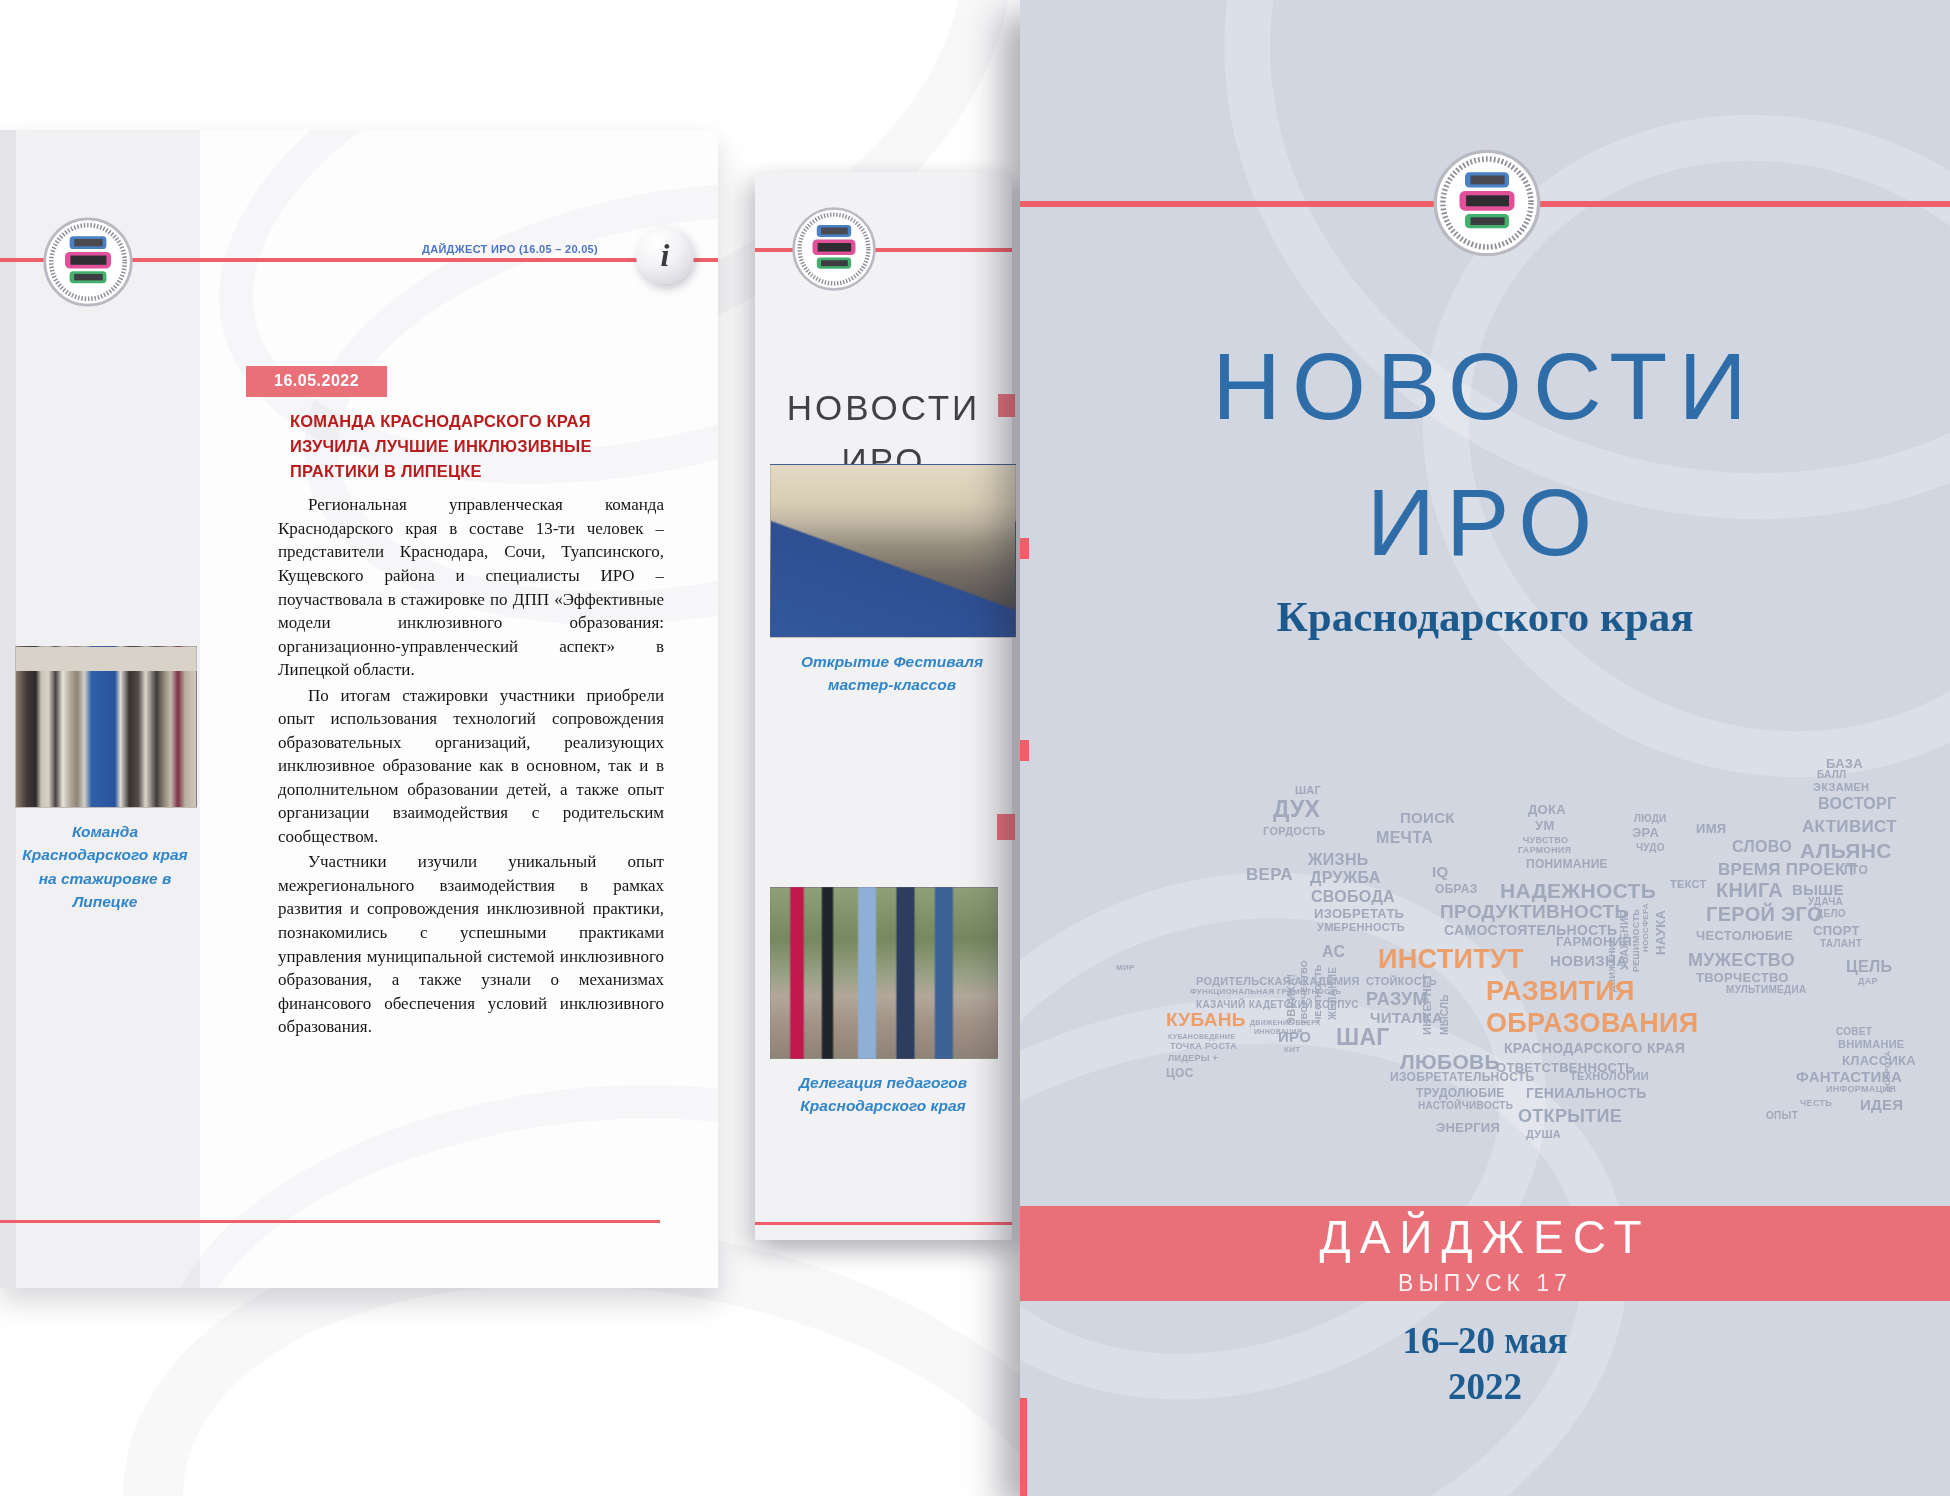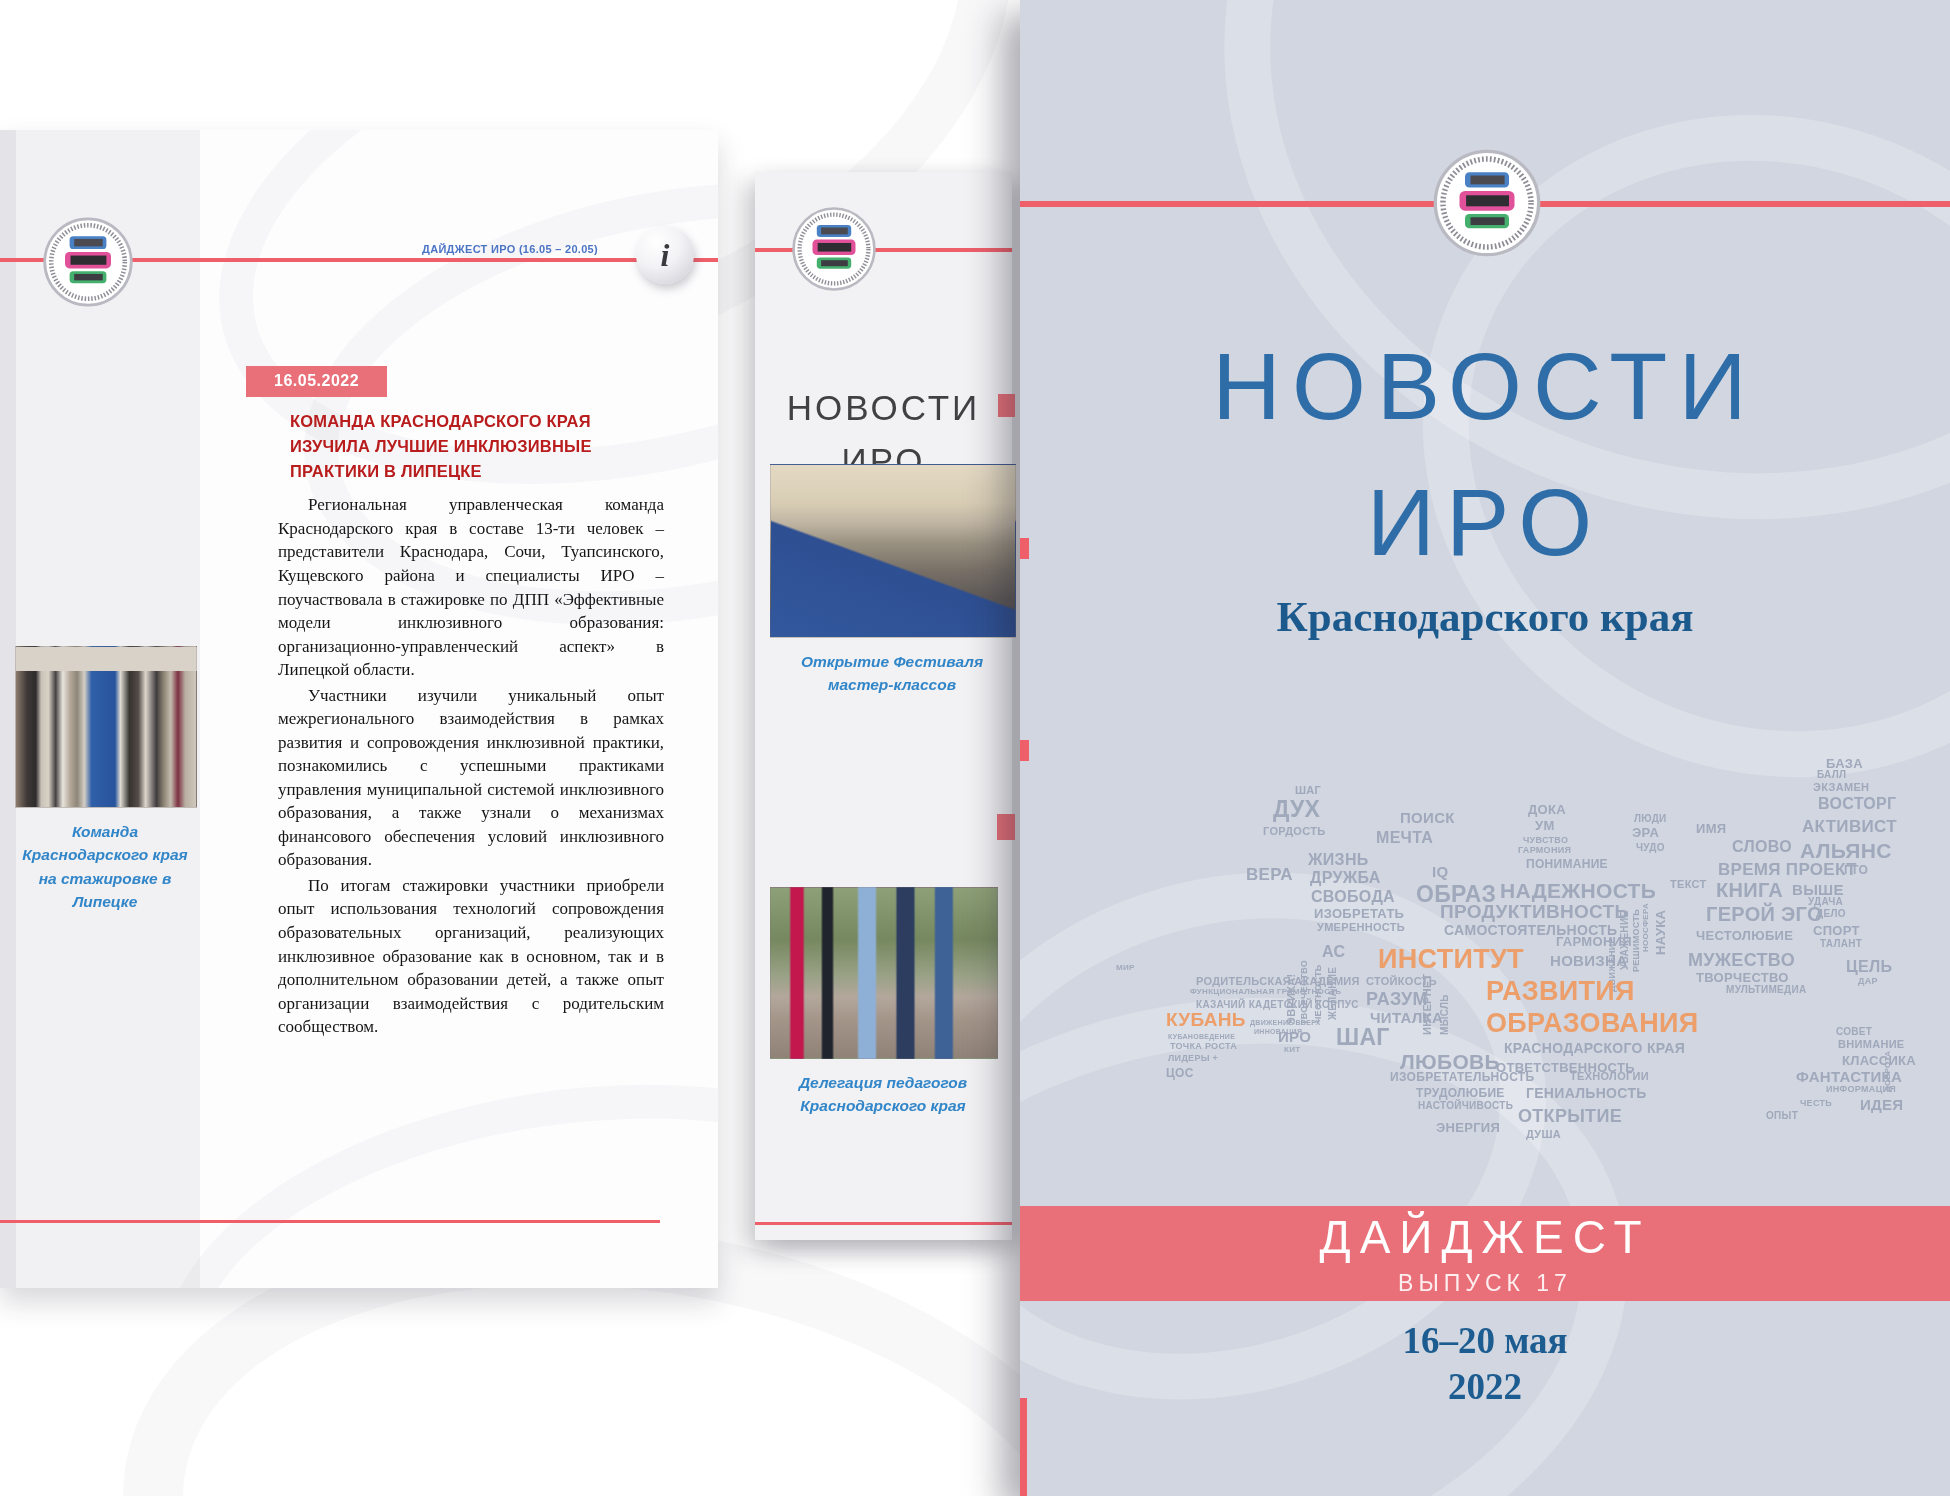--- a/index.html
+++ b/index.html
@@ -133,22 +133,22 @@
       <rect x="25" y="39" width="50" height="18" rx="5" fill="#e0519a"></rect>
       <rect x="31" y="43" width="39" height="10" fill="#2d2d32"></rect>
       <rect x="30" y="60" width="40" height="13" rx="4" fill="#45b06e"></rect>
       <rect x="35" y="63" width="31" height="7" fill="#3c3c42"></rect>
     </svg>
 
     <div id="lp-col">
       <div><span class="date-badge">16.05.2022</span></div>
       <div class="blue-head">КОМАНДА КРАСНОДАРСКОГО КРАЯ ИЗУЧИЛА ЛУЧШИЕ ИНКЛЮЗИВНЫЕ ПРАКТИКИ В ЛИПЕЦКЕ</div>
       <p class="ind">Региональная управленческая команда Краснодарского края в составе 13-ти человек – представители Краснодара, Сочи, Туапсинского, Кущевского района и специалисты ИРО – поучаствовала в стажировке по ДПП «Эффективные модели инклюзивного образования: организационно-управленческий аспект» в Липецкой области.</p>
+      <p class="ind">По итогам стажировки участники приобрели опыт использования технологий сопровождения образовательных организаций, реализующих инклюзивное образование как в основном, так и в дополнительном образовании детей, а также опыт организации взаимодействия с родительским сообществом.</p>
       <p class="ind">Участники изучили уникальный опыт межрегионального взаимодействия в рамках развития и сопровождения инклюзивной практики, познакомились с успешными практиками управления муниципальной системой инклюзивного образования, а также узнали о механизмах финансового обеспечения условий инклюзивного образования.</p>
-      <p class="ind">По итогам стажировки участники приобрели опыт использования технологий сопровождения образовательных организаций, реализующих инклюзивное образование как в основном, так и в дополнительном образовании детей, а также опыт организации взаимодействия с родительским сообществом.</p>
       <div></div>
 
     </div>
 
     <div id="lp-photo-wrap">
       <div class="photo photo-lipetsk"></div>
       <div class="photo-caption">Команда Краснодарского края на стажировке в Липецке</div>
     </div>
 
     <div class="redline" id="lp-botline"></div>
@@ -226,21 +226,21 @@
         <span class="cw" style="left: 746px; top: 17px; font-size: 13px;">БАЗА</span>
         <span class="cw" style="left: 638px; top: 121px; font-size: 17px;">ВРЕМЯ ПРОЕКТ</span>
         <span class="cw" style="left: 764px; top: 124px; font-size: 12px;">ГТО</span>
         <span class="cw" style="left: 228px; top: 112px; font-size: 16px;">ЖИЗНЬ</span>
         <span class="cw" style="left: 230px; top: 130px; font-size: 16px;">ДРУЖБА</span>
         <span class="cw" style="left: 231px; top: 149px; font-size: 16px;">СВОБОДА</span>
         <span class="cw" style="left: 234px; top: 167px; font-size: 13px;">ИЗОБРЕТАТЬ</span>
         <span class="cw" style="left: 237px; top: 182px; font-size: 11px;">УМЕРЕННОСТЬ</span>
         <span class="cw" style="left: 166px; top: 126px; font-size: 17px;">ВЕРА</span>
         <span class="cw" style="left: 352px; top: 124px; font-size: 15px;">IQ</span>
-        <span class="cw" style="left: 336px; top: 143px; font-size: 23px;">ОБРАЗ</span>
+        <span class="cw" style="left: 355px; top: 143px; font-size: 12px;">ОБРАЗ</span>
         <span class="cw" style="left: 420px; top: 140px; font-size: 21px;">НАДЕЖНОСТЬ</span>
         <span class="cw" style="left: 360px; top: 162px; font-size: 19px;">ПРОДУКТИВНОСТЬ</span>
         <span class="cw" style="left: 364px; top: 183px; font-size: 14px;">САМОСТОЯТЕЛЬНОСТЬ</span>
         <span class="cw" style="left: 590px; top: 139px; font-size: 11px;">ТЕКСТ</span>
         <span class="cw" style="left: 636px; top: 140px; font-size: 20px;">КНИГА</span>
         <span class="cw" style="left: 712px; top: 142px; font-size: 15px;">ВЫШЕ</span>
         <span class="cw" style="left: 626px; top: 164px; font-size: 20px;">ГЕРОЙ ЭГО</span>
         <span class="cw" style="left: 728px; top: 157px; font-size: 10px;">УДАЧА</span>
         <span class="cw" style="left: 736px; top: 169px; font-size: 10px;">ДЕЛО</span>
         <span class="cw" style="left: 733px; top: 184px; font-size: 13px;">СПОРТ</span>

